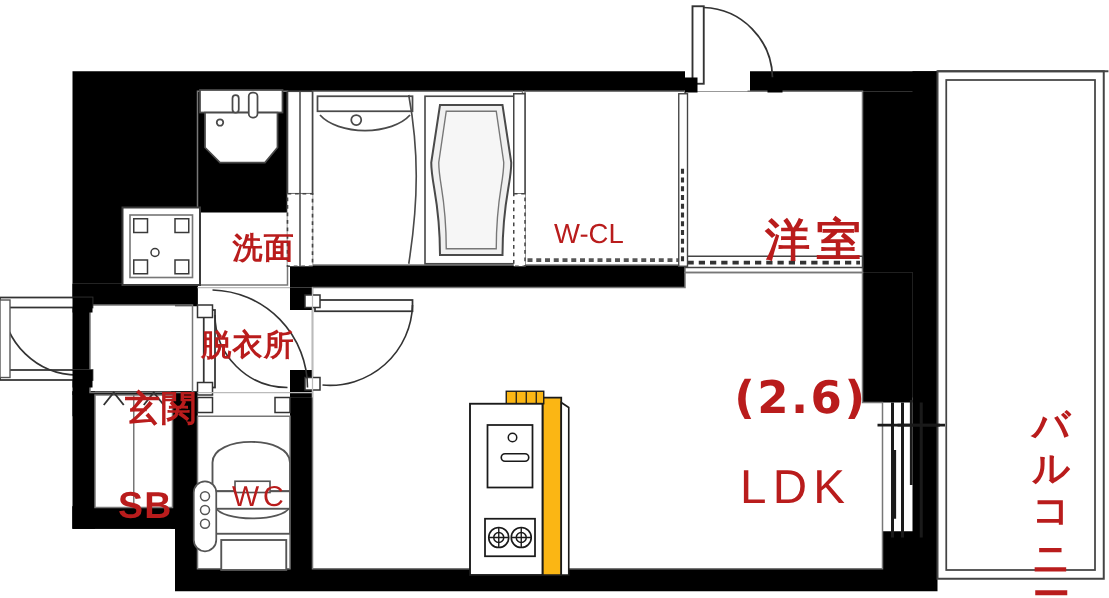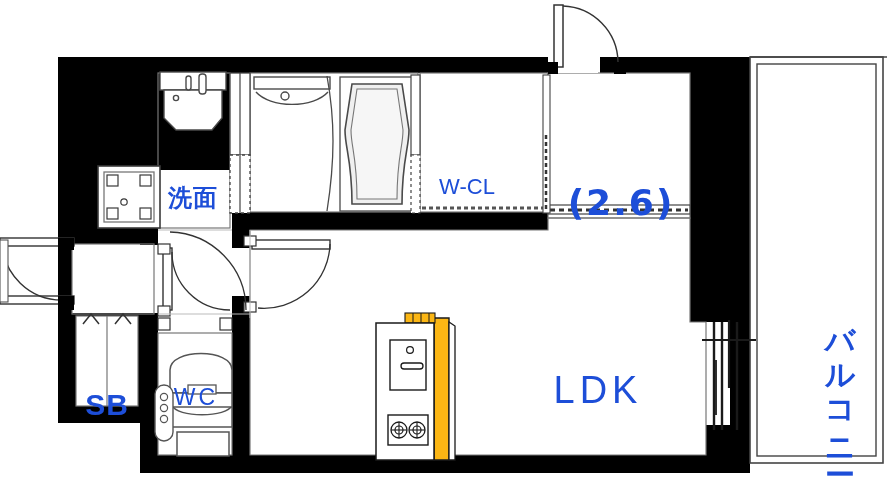--- a/index.html
+++ b/index.html
@@ -19,22 +19,22 @@
   }
   #floorplan-svg {
     position: absolute;
     left: 0;
     top: 0;
     width: 887px;
     height: 478px;
   }
   .room-label {
     position: absolute;
-    color: #1d4ed8;
-    text-align: center;
+    color: #b91c1c;
+    text-align: right;
     line-height: 1.08;
     white-space: pre;
     pointer-events: none;
     user-select: none;
   }
   .jp {
     font-family: "DejaVu Sans", "Liberation Sans", sans-serif;
     font-weight: 700;
   }
   .lat {
@@ -277,35 +277,40 @@
 
     <g stroke="#bbbbbb" stroke-width="1">
       <line x1="158" y1="230" x2="232" y2="230"></line>
       <line x1="158" y1="314" x2="250" y2="314"></line>
       <line x1="250" y1="230" x2="250" y2="318"></line>
     </g>
   </svg>
 
   <div class="room-label jp" style="left:150px; top:134px; width:86px; font-size:24px; letter-spacing:1px;">
     <div>洗面</div>
-  </div>
-
-
-  <div class="room-label lat" style="left:422px; top:127px; width:90px; font-size:22px;">
+    <div>脱衣所</div>
+  </div>
+
+
+  <div class="room-label lat" style="left:409px; top:127px; width:90px; font-size:22px;">
     <div>W-CL</div>
   </div>
 
   <div class="room-label jp" style="left:548px; top:96px; width:146px; font-size:36px; letter-spacing:5px;">
+    <div>洋室</div>
     <div style="letter-spacing:2px; margin-top:10px;">(2.6)</div>
   </div>
 
   <div class="room-label jp vertical" style="left:795px; top:150px; font-size:30px; letter-spacing:4px;">
     <span>バルコニー</span>
   </div>
 
+  <div class="room-label jp" style="left:68px; top:252px; width:90px; font-size:28px; letter-spacing:1px;">
+    <div>玄関</div>
+  </div>
 
   <div class="room-label lat" style="left:76px; top:324px; width:62px; font-size:30px; letter-spacing:1px; font-weight:700;">
     <div>SB</div>
   </div>
 
   <div class="room-label lat" style="left:162px; top:335px; width:68px; font-size:23px; letter-spacing:3px;">
     <div>WC</div>
   </div>
 
   <div class="room-label lat" style="left:515px; top:288px; width:166px; font-size:38px; letter-spacing:5px;">

